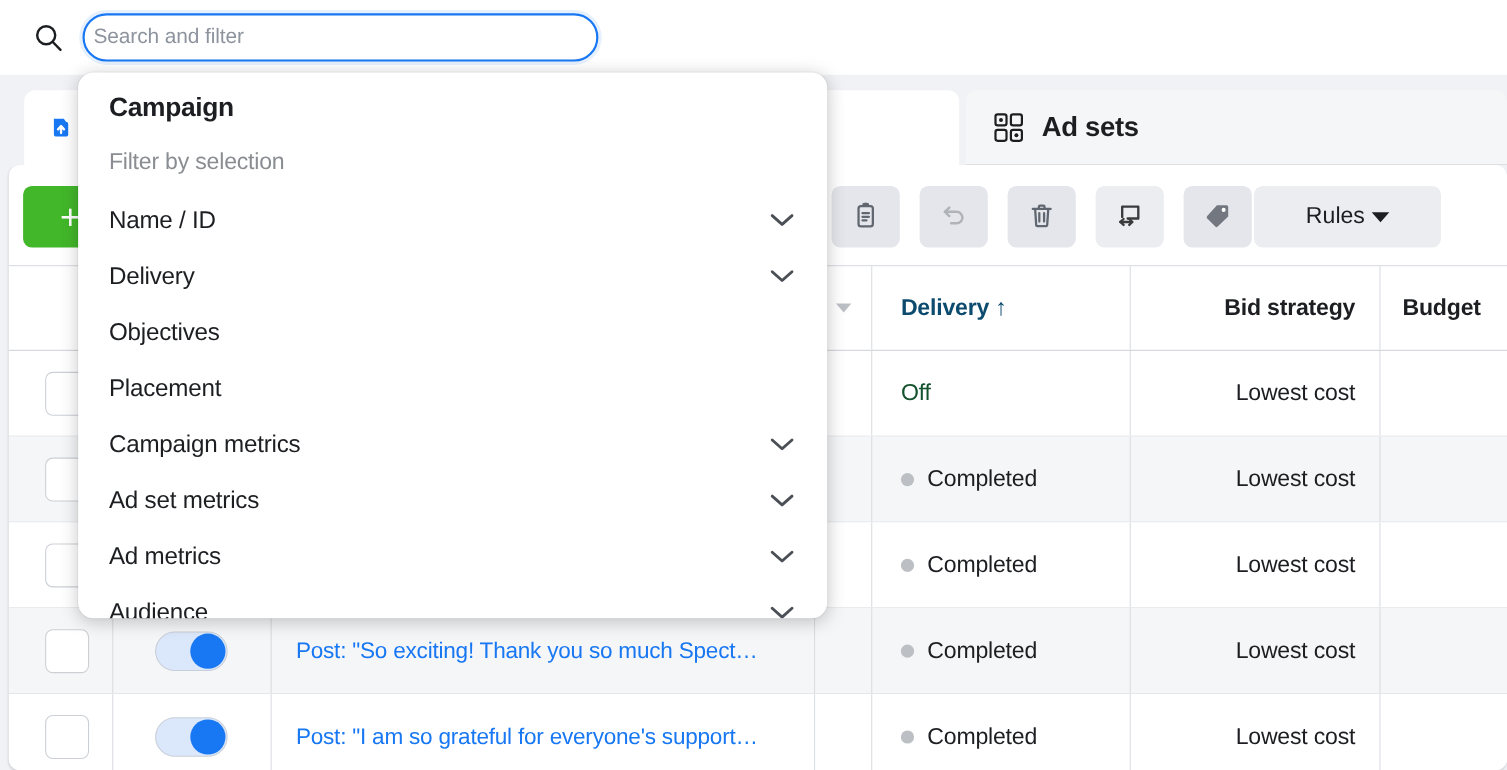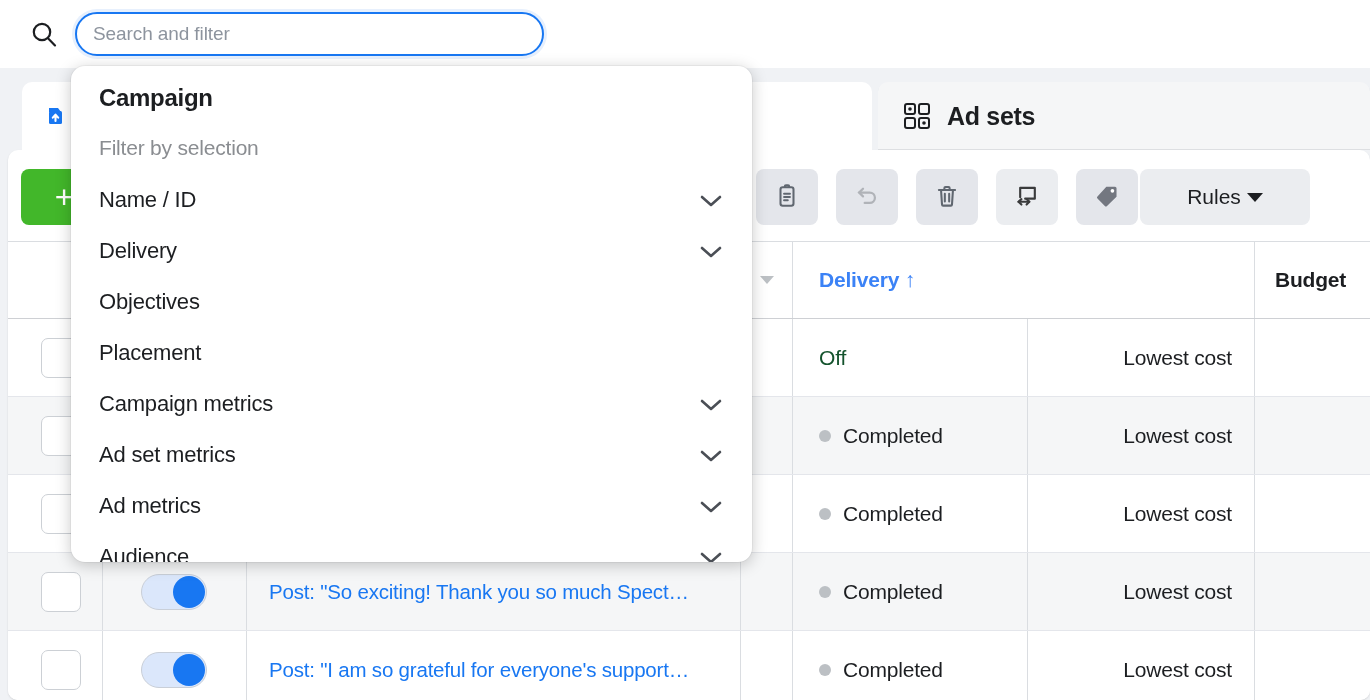--- a/index.html
+++ b/index.html
@@ -43,21 +43,21 @@
     background: #e7f0fd;
     padding: 3px;
   }
   .search-field {
     width: 100%; height: 100%;
     border-radius: 22px;
     border: 2px solid #1877f2;
     background: #ffffff;
     display: flex;
     align-items: center;
-    padding-left: 16px;
+    padding-left: 8px;
   }
   .search-placeholder {
     font-size: 19px;
     color: #8d949e;
     letter-spacing: -0.1px;
   }
 
   
   .body-area {
     position: absolute;
@@ -214,21 +214,21 @@
   .c-budget { position: absolute; left: 1246px; top: 0; width: 116px; height: 100%;
               border-left: 1px solid #dadde1; display: flex; align-items: center;
               padding-left: 20px; }
 
   .th-text {
     font-size: 21px;
     font-weight: bold;
     color: #1c1e21;
     letter-spacing: -0.2px;
   }
-  .th-text.sorted { color: #3b82f6; }
+  .th-text.sorted { color: #0c4a6e; }
 
   .checkbox {
     position: absolute;
     left: 33px; top: 50%;
     transform: translateY(-50%);
     width: 40px; height: 40px;
     background: #fff;
     border: 1px solid #ccd0d5;
     border-radius: 7px;
     cursor: pointer;
@@ -428,20 +428,23 @@
         <div class="thead">
           <div class="c-check"></div>
           <div class="c-toggle"></div>
           <div class="c-name"></div>
           <div class="c-arrow">
             <span class="mini-caret"></span>
           </div>
           <div class="c-deliv">
             <span class="th-text sorted">Delivery ↑</span>
           </div>
+          <div class="c-bid">
+            <span class="th-text">Bid strategy</span>
+          </div>
           <div class="c-budget">
             <span class="th-text">Budget</span>
           </div>
         </div>
 
         <div class="trow">
           <div class="c-check">
             <span class="checkbox"></span>
           </div>
           <div class="c-toggle"></div>

